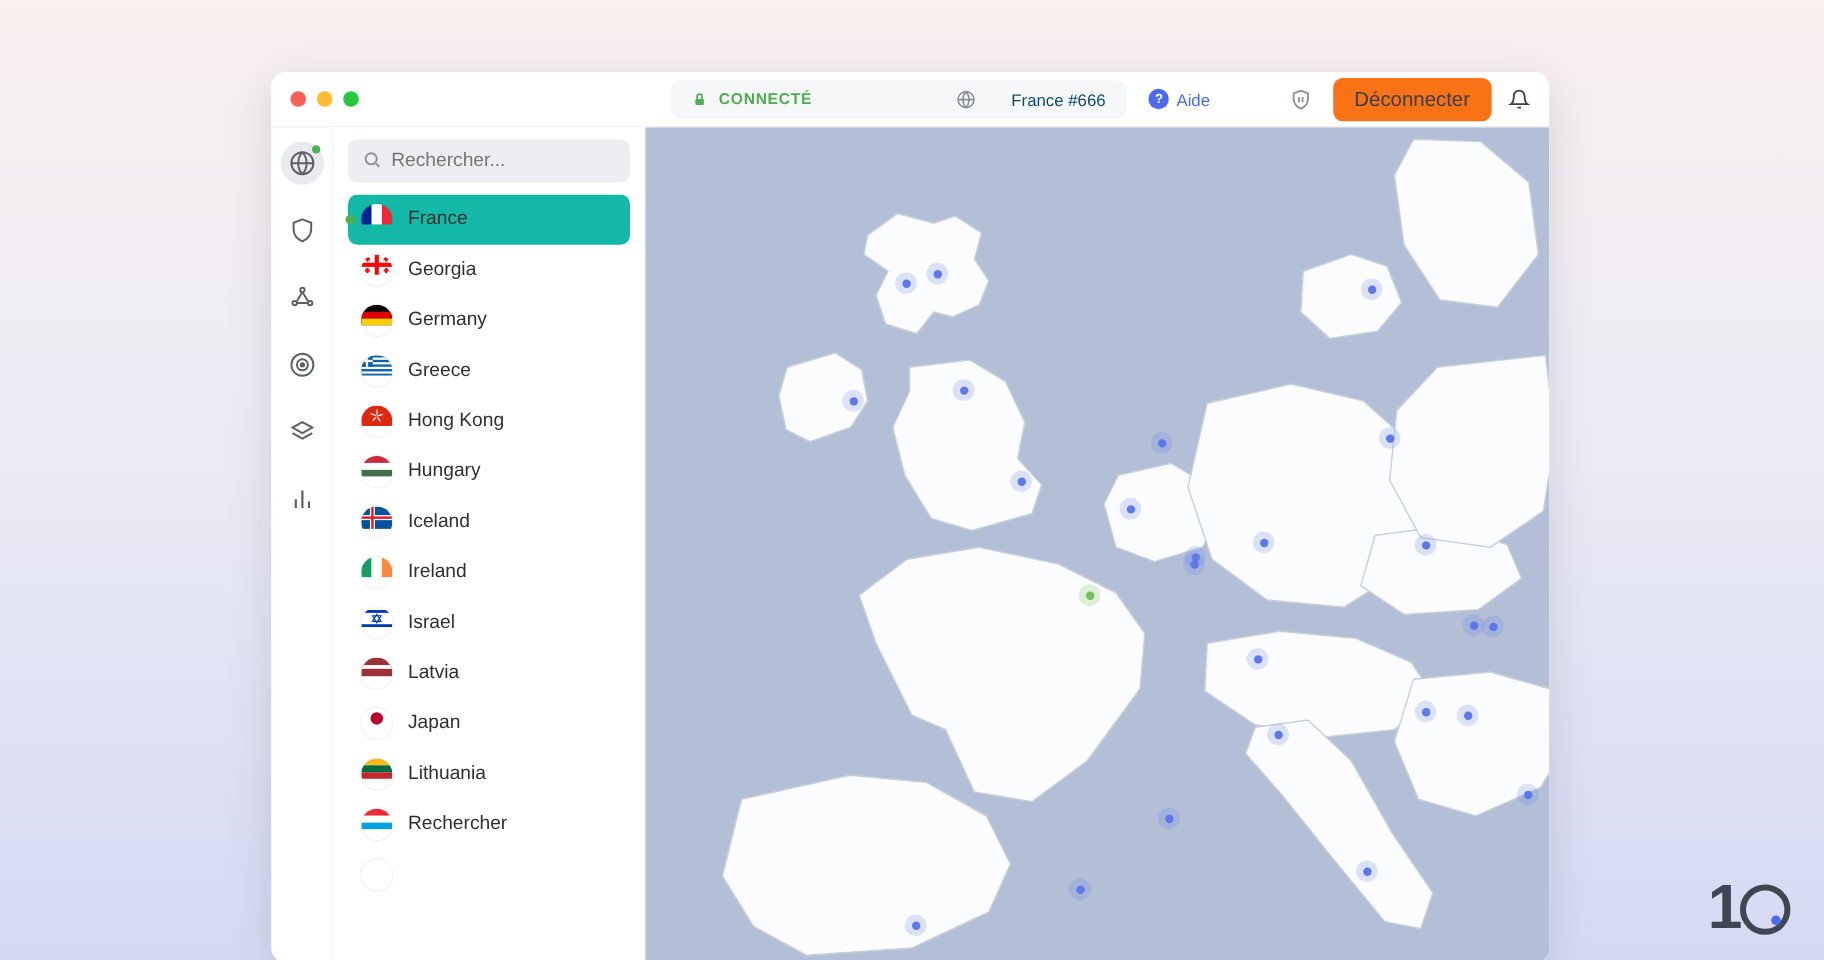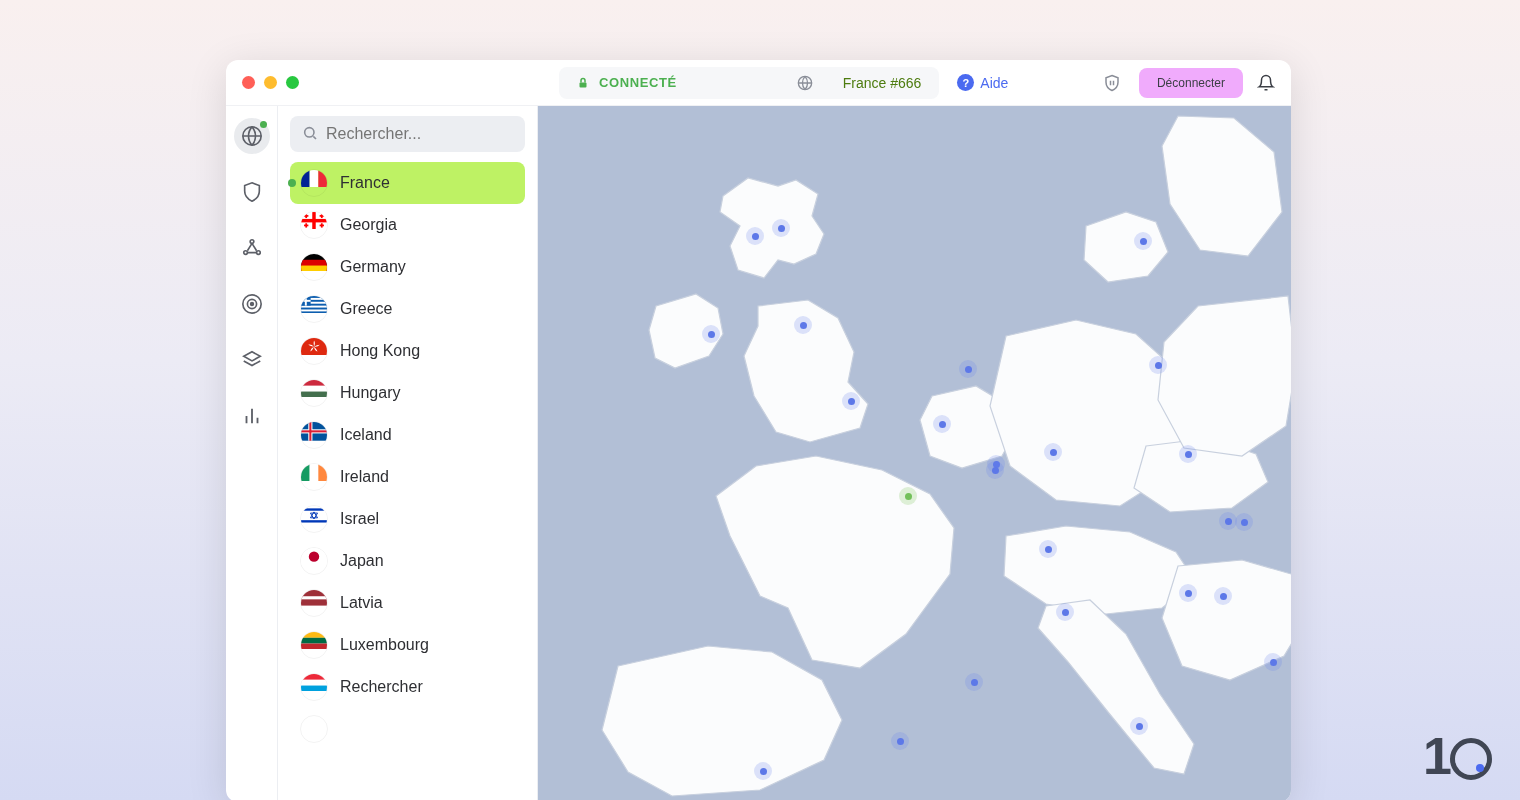--- a/index.html
+++ b/index.html
@@ -28,42 +28,42 @@
 .tl { width: 13px; height: 13px; border-radius: 50%; }
 .tl.red{background:#ff5f57}.tl.yellow{background:#febc2e}.tl.green{background:#28c840}
 .status-pill {
   margin-left: 240px;
   display: flex; align-items: center; gap: 10px;
   background: #f6f7f9; border-radius: 8px;
   height: 32px; padding: 0 18px;
   font-size: 13px; color: #444;
 }
 .status-pill .conn { color:#4cb050; font-weight:700; letter-spacing:.6px; font-size:13px;}
-.status-pill .srv { color:#4d7c0f; font-weight:500; font-size:14px;padding-left:20px; }
+.status-pill .srv { color:#0c4a6e; font-weight:500; font-size:14px;padding-left:20px; }
 .help-link { margin-left: 18px; display:flex; align-items:center; gap:6px; color:#4b6af0; font-size:14px; font-weight:500;}
 .help-circle{width:17px;height:17px;border-radius:50%;background:#4b6af0;color:#fff;display:flex;align-items:center;justify-content:center;font-size:11px;font-weight:700;}
 .spacer{flex:1}
 .settings-icon{width:18px;height:18px;margin-right:18px;color:#8a8e98}
-.disconnect-btn{background:#f0abfc;border:none;border-radius:8px;padding:8px 18px;font-size:12px;color:#3b3e45;font-weight:500;margin-right:14px;cursor:pointer}
+.disconnect-btn{background:#f97316;border:none;border-radius:8px;padding:8px 18px;font-size:17px;color:#3b3e45;font-weight:500;margin-right:14px;cursor:pointer}
 .bell-icon{width:18px;height:18px;color:#3b3e45}
 .body{flex:1;display:flex;overflow:hidden}
 .rail{width:52px;border-right:1px solid #eceef2;display:flex;flex-direction:column;align-items:center;padding-top:12px;gap:20px}
 .rail-item{width:36px;height:36px;border-radius:50%;display:flex;align-items:center;justify-content:center;color:#5d6068;position:relative}
 .rail-item.active{background:#e9ebee}
 .rail-item .dot{position:absolute;top:3px;right:3px;width:7px;height:7px;border-radius:50%;background:#4cb050}
 .sidebar{width:260px;border-right:1px solid #eceef2;display:flex;flex-direction:column;overflow:hidden;background:#fff}
 .search-wrap{padding:10px 12px}
 .search{width:100%;height:36px;border:none;border-radius:8px;background:#eceef2;padding:0 12px 0 36px;font-size:16px;color:#7a7d85;outline:none}
 .search-wrap{position:relative}
 .search-icon{position:absolute;left:24px;top:19px;width:16px;height:16px;color:#8a8e98}
 .country-list{flex:1;overflow-y:auto;padding:0 12px 12px;position:relative}
 .country-list::-webkit-scrollbar{width:8px}
 .country-list::-webkit-scrollbar-thumb{background:#cfd2d9;border-radius:4px}
 .country-item{display:flex;align-items:center;gap:12px;padding:7px 10px;border-radius:8px;font-size:16px;color:#2e2f33;cursor:pointer;position:relative}
-.country-item.selected{background:#bef264}
+.country-item.selected{background:#14b8a6}
 .conn-dot{width:8px;height:8px;border-radius:50%;background:#4cb050;position:absolute;left:-2px}
 .flag{width:28px;height:28px;border-radius:50%;flex-shrink:0;position:relative;overflow:hidden;border:1px solid rgba(0,0,0,.05)}
 .map{flex:1;background:#b2bfd6;position:relative;overflow:hidden}
 .map svg{display:block}
 .server-dot{position:absolute;width:18px;height:18px;border-radius:50%;background:rgba(103,130,235,.22);display:flex;align-items:center;justify-content:center}
 .server-dot::after{content:'';width:7px;height:7px;border-radius:50%;background:#5d78e8}
 .server-dot.connected{background:rgba(130,200,100,.25)}
 .server-dot.connected::after{background:#72c05a}
 .watermark{position:absolute;right:28px;bottom:14px;font-size:52px;font-weight:600;color:#404654;letter-spacing:-2px}
 .watermark .o{display:inline-block;width:42px;height:42px;border:5px solid #404654;border-radius:50%;vertical-align:-6px;position:relative}
@@ -261,40 +261,40 @@
           <div class="country-item">
             <span class="flag"><svg viewBox="0 0 22 16">
                 <rect width="22" height="16" fill="#fff"></rect>
                 <rect y="2" width="22" height="2" fill="#0038b8"></rect>
                 <rect y="12" width="22" height="2" fill="#0038b8"></rect>
                 <path d="M11 5 L14 10 L8 10 Z M11 11 L8 6 L14 6 Z" fill="none" stroke="#0038b8" stroke-width=".8"></path>
               </svg></span>
             <span>Israel</span>
           </div>
           <div class="country-item">
+            <span class="flag"><svg viewBox="0 0 5 3">
+                <rect width="5" height="3" fill="#9e3039"></rect>
+                <rect y="1.2" width="5" height=".6" fill="#fff"></rect>
+              </svg></span>
+            <span>Latvia</span>
+          </div>
+          <div class="country-item">
             <span class="flag"><svg viewBox="0 0 30 20">
                 <rect width="30" height="20" fill="#fff"></rect>
                 <circle cx="15" cy="10" r="6" fill="#bc002d"></circle>
               </svg></span>
             <span>Japan</span>
           </div>
           <div class="country-item">
-            <span class="flag"><svg viewBox="0 0 5 3">
-                <rect width="5" height="3" fill="#9e3039"></rect>
-                <rect y="1.2" width="5" height=".6" fill="#fff"></rect>
-              </svg></span>
-            <span>Latvia</span>
-          </div>
-          <div class="country-item">
             <span class="flag"><svg viewBox="0 0 3 2">
                 <rect width="3" height=".667" fill="#fdb913"></rect>
                 <rect y=".667" width="3" height=".667" fill="#006a44"></rect>
                 <rect y="1.333" width="3" height=".667" fill="#c1272d"></rect>
               </svg></span>
-            <span>Luxembourg</span>
+            <span>Lithuania</span>
           </div>
           <div class="country-item">
             <span class="flag"><svg viewBox="0 0 3 2">
                 <rect width="3" height=".667" fill="#ed2939"></rect>
                 <rect y=".667" width="3" height=".667" fill="#fff"></rect>
                 <rect y="1.333" width="3" height=".667" fill="#00a1de"></rect>
               </svg></span>
             <span>Rechercher</span>
           </div>
           <div class="country-item">

